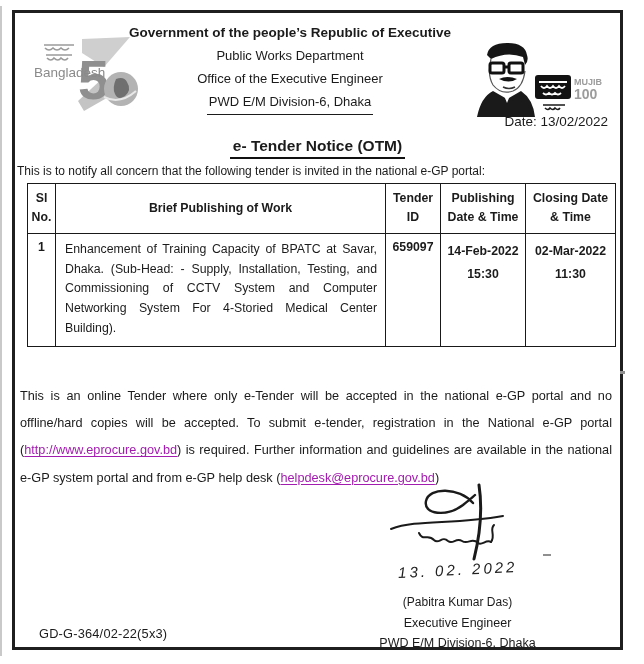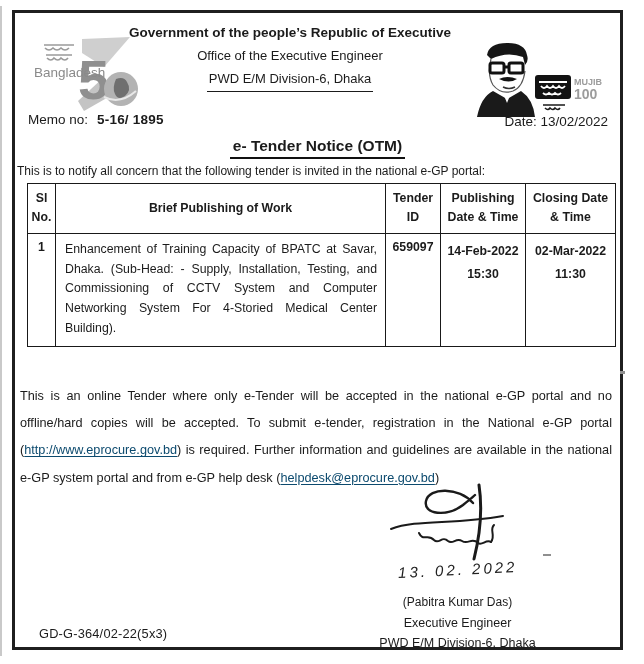--- a/index.html
+++ b/index.html
@@ -41,21 +41,21 @@
   table.tender th { font-weight:bold; text-align:center; padding:5px 2px 6px 2px; line-height:1.55; vertical-align:middle; }
   td.c-sl   { text-align:center; font-weight:bold; padding-top:6px; }
   td.c-desc { text-align:justify; padding:6px 8px 8px 9px; line-height:1.6; }
   td.c-id   { text-align:center; font-weight:bold; padding-top:6px; }
   td.c-date { text-align:center; font-weight:bold; padding-top:6px; line-height:1.9; }
   
   .body-para {
     position:absolute; top:370px; left:5px; width:592px;
     font-size:12.7px; line-height:2.14; text-align:justify;
   }
-  .doc-link { text-decoration:underline; color:#0c4a6e; text-underline-offset:2px; }
+  .doc-link { text-decoration:underline; color:#a21caf; text-underline-offset:2px; }
   
   .sig-block { position:absolute; top:470px; left:325px; width:235px; text-align:center; }
   .sig-svg { display:block; margin:0 auto; }
   .hand-date { font-size:15px; font-style:italic; letter-spacing:3px;
                transform:rotate(-3deg); display:inline-block; color:#222; margin-top:-4px; }
   .sig-name { font-size:12px; margin-top:16px; }
   .sig-role { font-size:12.5px; margin-top:7px; }
   .sig-off  { font-size:12.5px; margin-top:6px; }
   .imprint { position:absolute; left:24px; top:613px; font-size:12.8px; letter-spacing:0.2px; }
   .artifact { position:absolute; background:#8f8f8f; }
@@ -88,20 +88,21 @@
           <path d="M84,42 q8,-3 11,3 q5,8 -2,14 q-7,5 -10,-2 q-3,-6 1,-15z" fill="#6f6f6f"></path>
           <path d="M72,60 q16,8 32,-6" stroke="#e8e8e8" stroke-width="2" fill="none"></path>
         </g>
 
         <text x="2" y="40" font-family="Liberation Sans, sans-serif" font-size="13.5" fill="#8a8a8a">Bangladesh</text>
       </svg>
     </div>
 
     <div class="header-center">
       <div class="h-gov">Government of the people’s Republic of Executive</div>
+      <div class="h-line">Public Works Department</div>
       <div class="h-line">Office of the Executive Engineer</div>
       <div><span class="h-div">PWD E/M Division-6, Dhaka</span></div>
     </div>
 
     <div class="logo-right">
       <svg width="140" height="78" viewBox="0 0 140 78">
         <g>
 
           <path d="M14,14 Q16,2 34,2 Q52,2 54,14 Q56,20 52,24 L50,16 Q34,10 18,18 Z" fill="#161616"></path>
 
@@ -131,23 +132,20 @@
             <path d="M70,64 h22 M72,67 q3,3 5,0 q3,3 5,0 q3,3 5,0"></path>
           </g>
         </g>
         <g fill="#9c9c9c">
           <text x="101" y="44" font-family="Liberation Sans, sans-serif" font-size="9" font-weight="bold">MUJIB</text>
           <text x="101" y="58" font-family="Liberation Sans, sans-serif" font-size="14" font-weight="bold">100</text>
         </g>
       </svg>
     </div>
 
-    <div class="memo-line">
-      <span>Memo no:</span><b>5-16/ 1895</b>
-    </div>
     <div class="date-line">Date: 13/02/2022</div>
 
     <div class="title-wrap">
       <span class="title">e- Tender Notice (OTM)</span>
     </div>
 
     <div class="intro">This is to notify all concern that the following tender is invited in the national e-GP portal:</div>
 
     <table class="tender">
       <colgroup>

